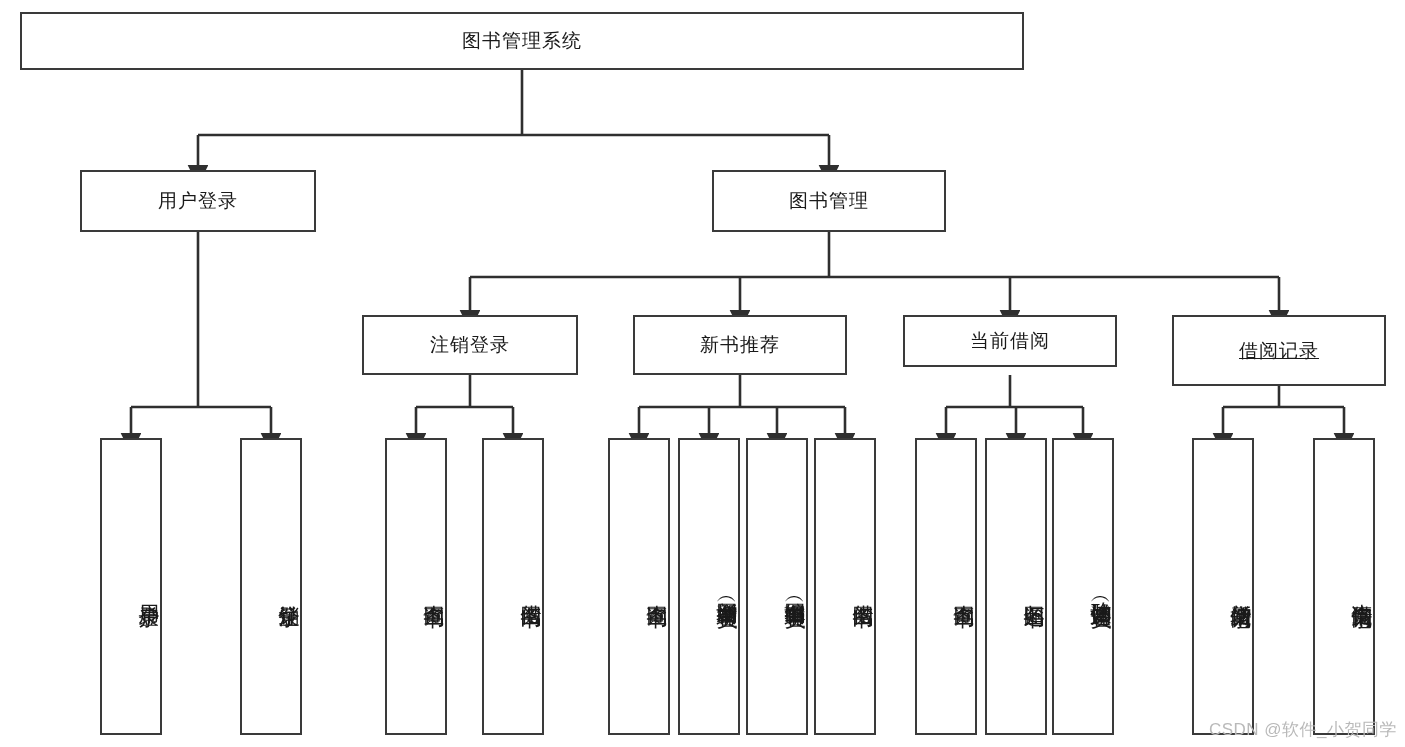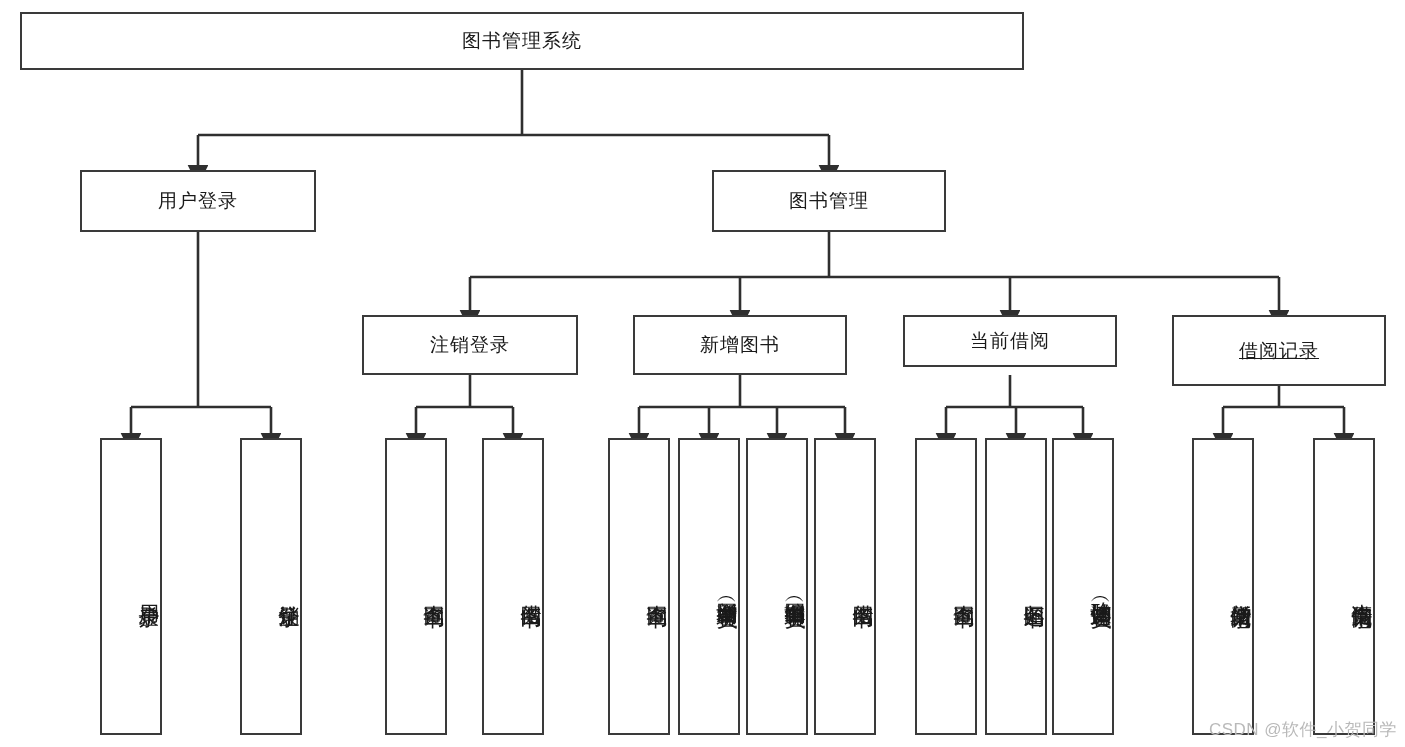--- a/index.html
+++ b/index.html
@@ -118,21 +118,21 @@
       <div class="node horiz" style="left: 80px; top: 170px; width: 236px; height: 62px;">
         <span>用户登录</span>
       </div>
       <div class="node horiz" style="left: 712px; top: 170px; width: 234px; height: 62px;">
         <span>图书管理</span>
       </div>
       <div class="node horiz" style="left: 362px; top: 315px; width: 216px; height: 60px;">
         <span>注销登录</span>
       </div>
       <div class="node horiz" style="left: 633px; top: 315px; width: 214px; height: 60px;">
-        <span>新增图书</span>
+        <span>新书推荐</span>
       </div>
       <div class="node horiz" style="left: 903px; top: 315px; width: 214px; height: 52px;">
         <span>当前借阅</span>
       </div>
       <div class="node horiz" style="left: 1172px; top: 315px; width: 214px; height: 71px; text-decoration: underline;">
         <span>借阅记录</span>
       </div>
       <div class="node vert" style="left: 100px; top: 438px; width: 62px; height: 297px;">
         <span class="vtext">用户登录</span>
       </div>

